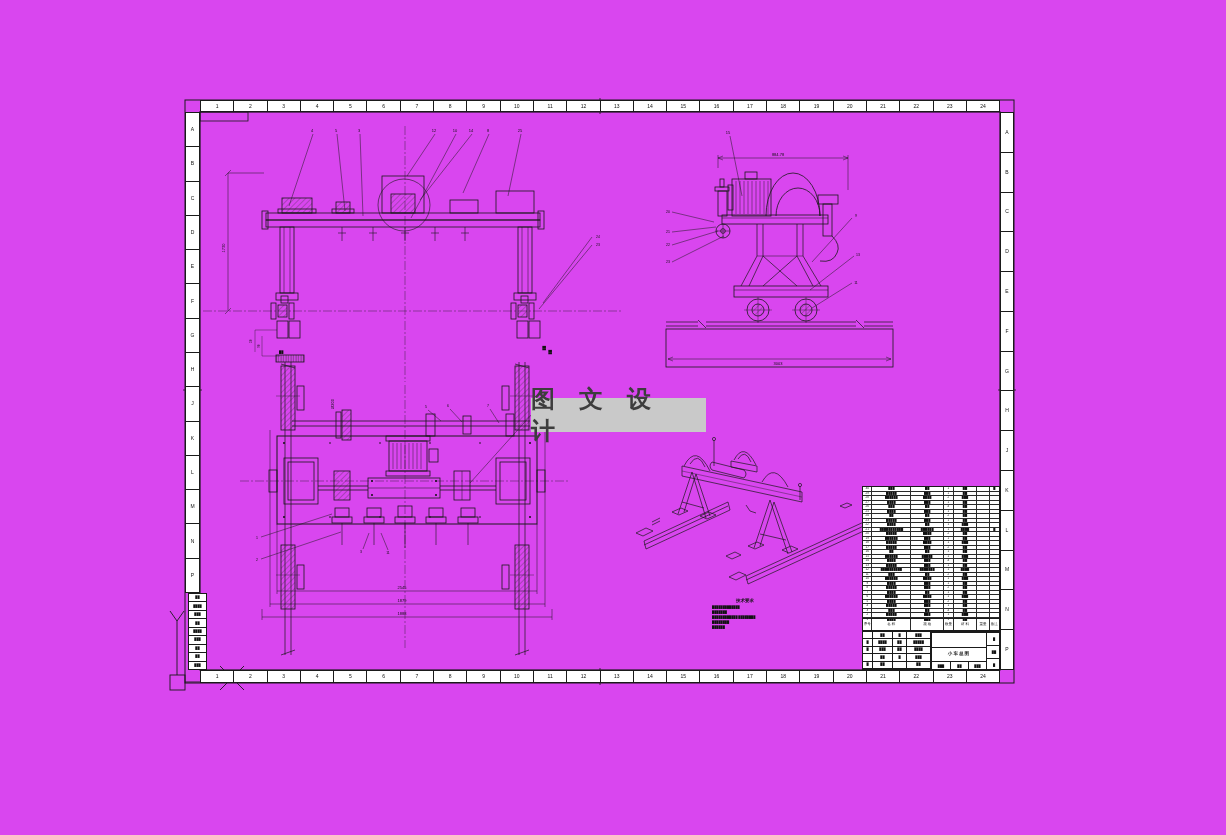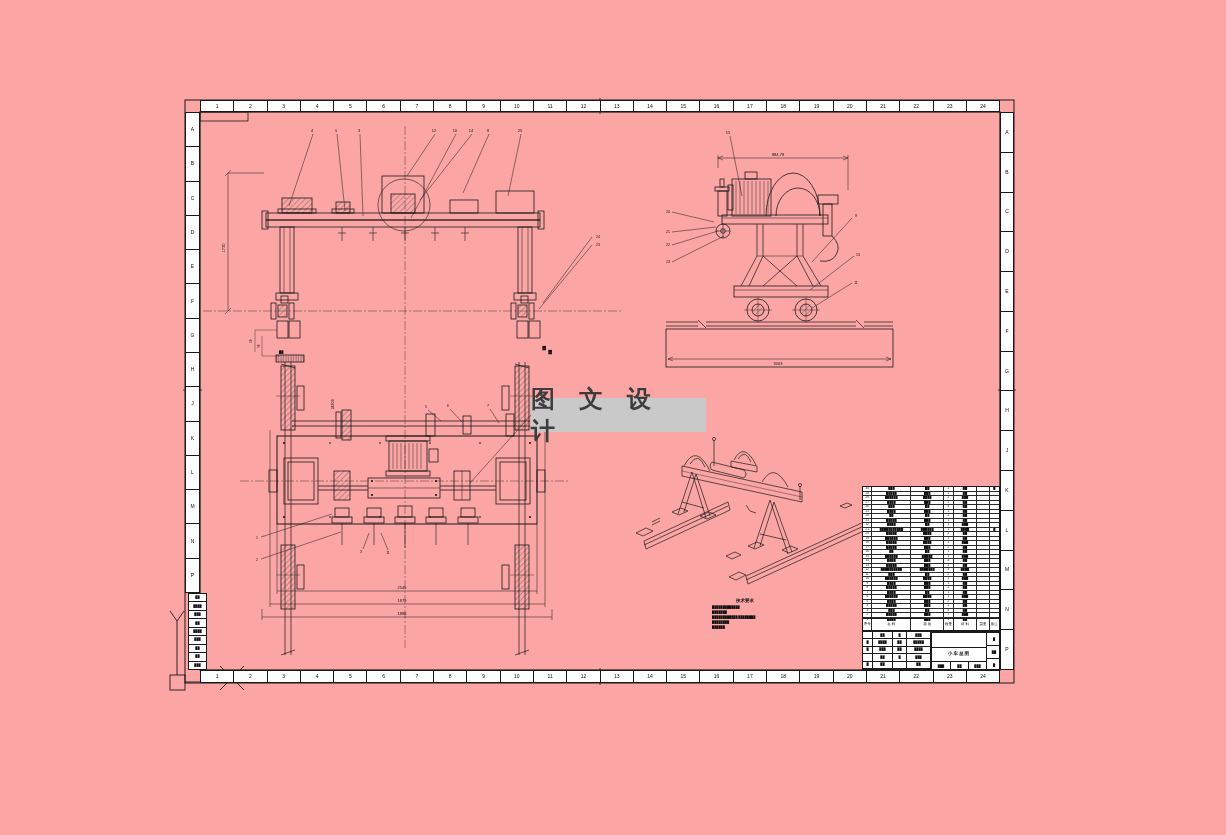--- a/index.html
+++ b/index.html
@@ -1,16 +1,16 @@
 <!DOCTYPE html>
 <html><head>
 <meta charset="utf-8">
 <style>
   html,body{margin:0;padding:0;background:#ffffff;}
-  #canvas{position:relative;width:1226px;height:835px;background:#fca5a5;overflow:hidden;
+  #canvas{position:relative;width:1226px;height:835px;background:#d946ef;overflow:hidden;
           font-family:"Liberation Sans", sans-serif;color:#111;}
   #artwork{position:absolute;left:0;top:0;}
   .abs{position:absolute;box-sizing:border-box;}
   
   .strip{display:flex;border:1px solid #1a1a1a;background:#fff;}
   .strip.h{flex-direction:row;}
   .strip.v{flex-direction:column;}
   .zcell{flex:1;display:flex;align-items:center;justify-content:center;
          font-size:5px;line-height:1;color:#111;overflow:hidden;}
   .strip.h .zcell{border-left:0.5px solid #1a1a1a;}

